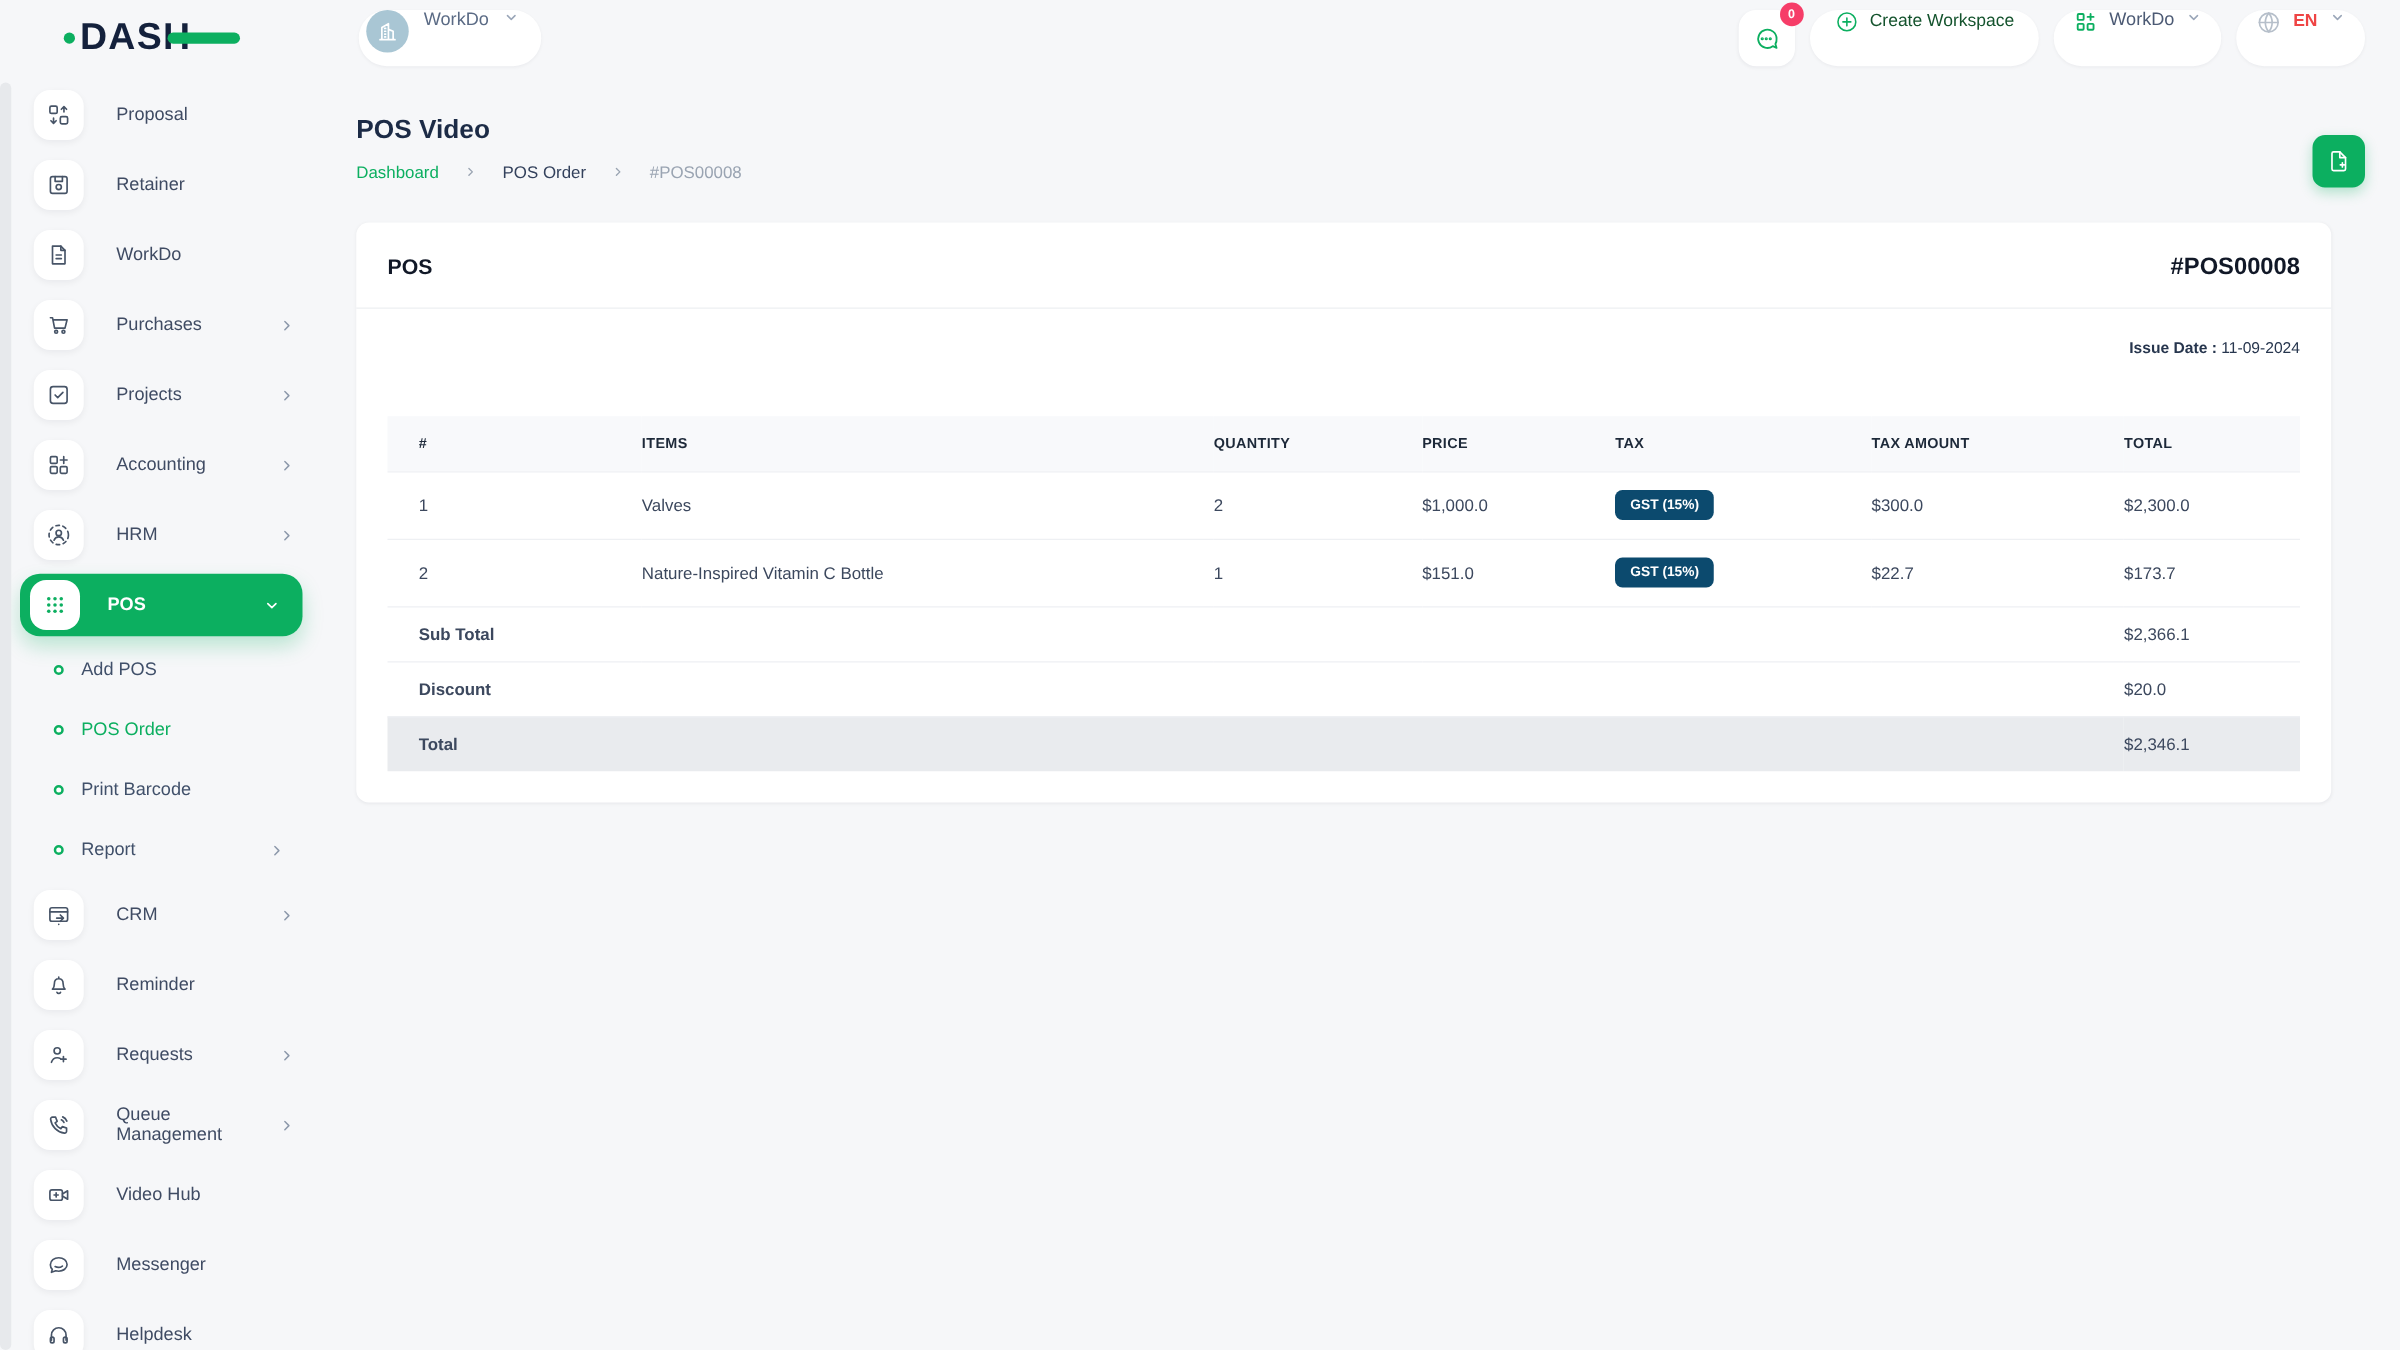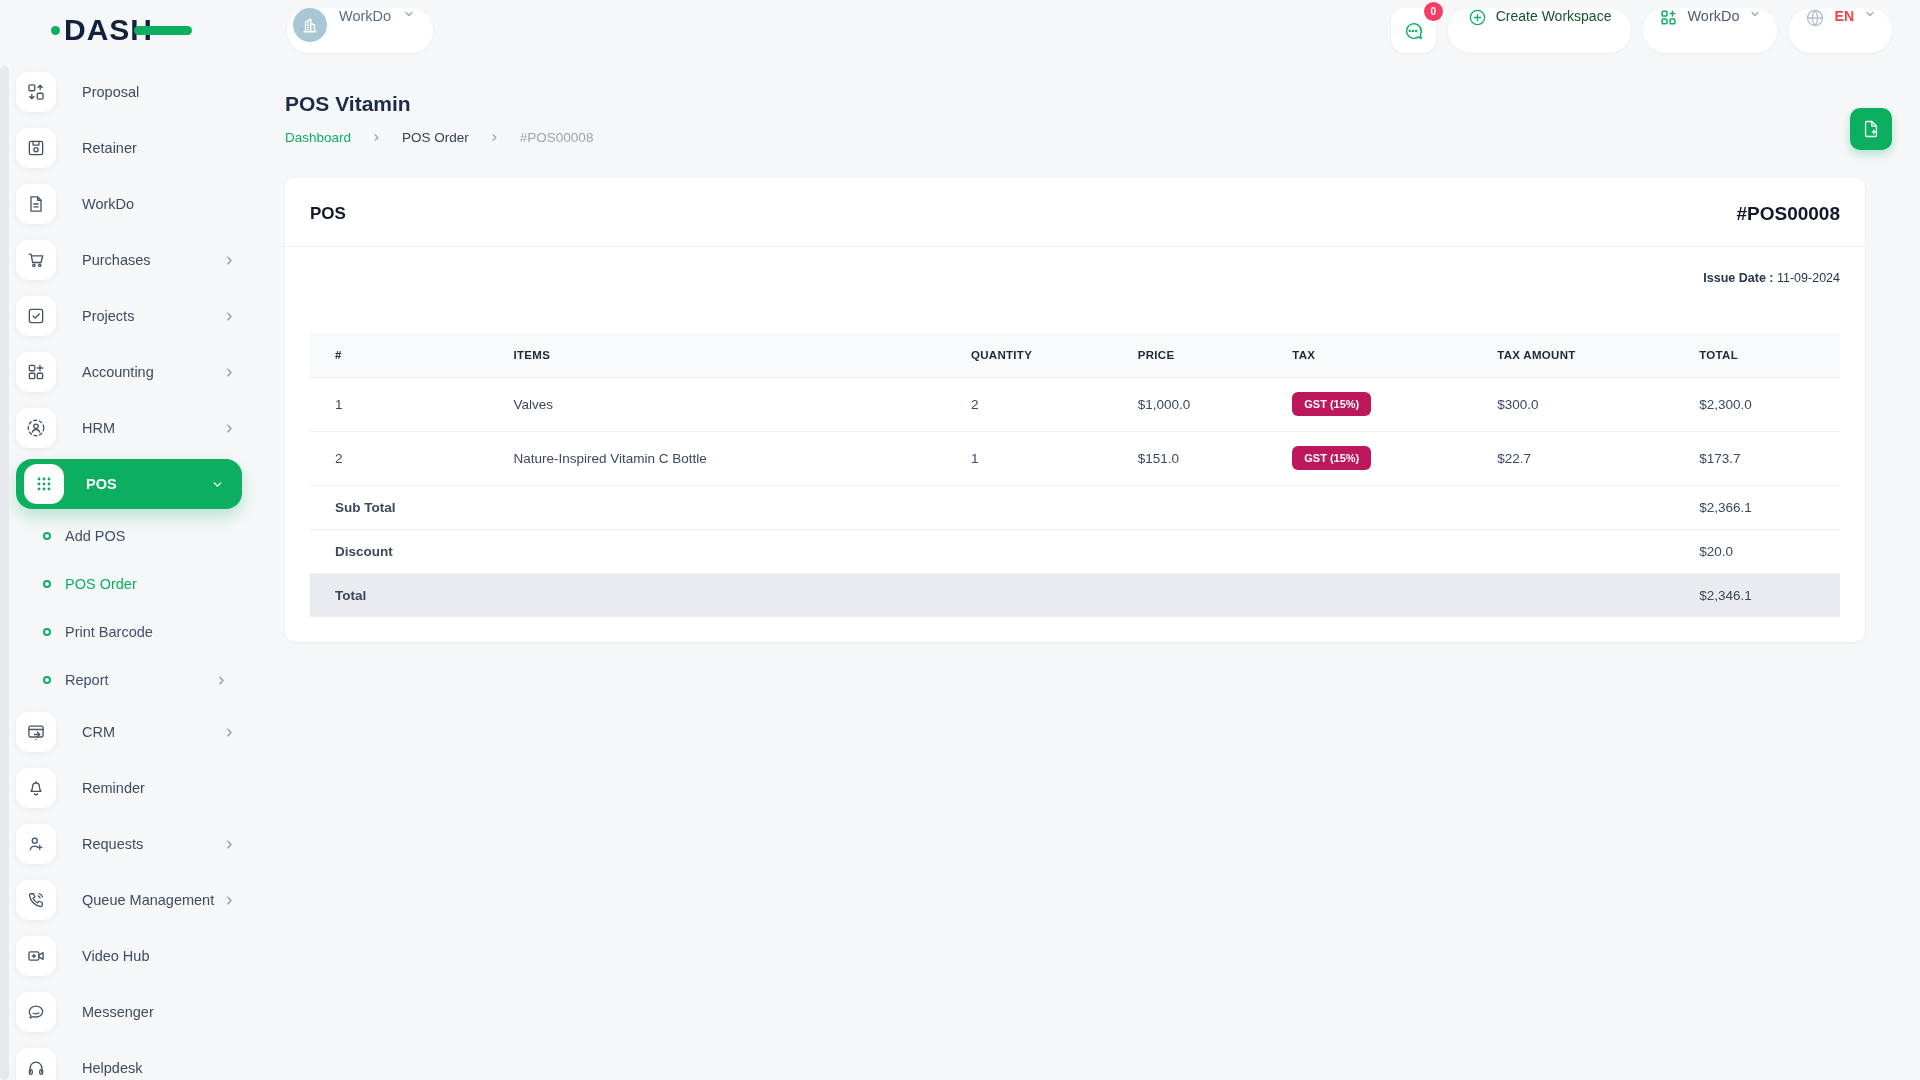--- a/index.html
+++ b/index.html
@@ -35,21 +35,21 @@
                 display:flex; align-items:center; justify-content:center; }
   .create-pill { padding:0 20px; gap:9px; font-size:14px; color:#14532d; font-weight:500; }
   .acct-pill { padding:0 16px; gap:9px; font-size:14.5px; color:#4c5a74; font-weight:500; }
   .lang-pill { padding:0 16px; gap:10px; font-size:14px; }
   .lang-code { color:#ef4444; font-weight:700; }
   .globe { color:#b6bfca; }
 
   
   .sidebar { position:absolute; top:58px; left:0; width:258px; bottom:0; padding-top:6px; }
   .sb-scroll { position:absolute; left:0; top:8px; bottom:0; width:9px; background:#e7e9ec; border-radius:5px; }
-  .sb-item { height:56px; display:flex; align-items:center; padding:0 22px 0 16px; cursor:pointer; }
+  .sb-item { height:56px; display:flex; align-items:center; padding:0 22px 0 27px; cursor:pointer; }
   .sb-icon { width:40px; height:40px; border-radius:13px; background:#fff; color:#475467;
              display:flex; align-items:center; justify-content:center;
              box-shadow:0 2px 6px rgba(16,24,40,.06); flex:0 0 40px; }
   .sb-label { margin-left:26px; font-size:14.5px; color:#3f4b63; font-weight:500; flex:1; }
   .sb-chev { color:#8d99ab; }
   .sb-item.active-pill { margin:3px 16px; height:50px; padding:0 18px 0 8px; background:#0caf60;
                          border-radius:16px; box-shadow:0 8px 16px rgba(12,175,96,.25); }
   .sb-item.active-pill .sb-icon { color:#0caf60; box-shadow:none; }
   .sb-item.active-pill .sb-label { color:#fff; font-weight:700; margin-left:22px; }
   .sb-item.active-pill .sb-chev { color:#fff; }
@@ -83,21 +83,21 @@
   .pos-table { width:1530px; margin:48px 25px 0; border-collapse:collapse; table-layout:fixed; }
   .pos-table th { background:#f8f9fb; text-align:left; font-size:11.5px; font-weight:700; color:#1d2939;
                   letter-spacing:.3px; height:44px; padding:0; }
   .pos-table td { font-size:13.5px; color:#3c485e; padding:0; }
   .pos-table th:first-child, .pos-table td:first-child { padding-left:25px; }
   .pos-table tbody tr { border-top:1px solid #eef0f3; }
   .pos-table tbody td { height:54px; }
   .pos-table .sum-row td { height:44px; }
   .sum-label { font-weight:700; color:#1d2939; }
   .total-row { background:#e9ebee; }
-  .tax-badge { display:inline-block; background:#be185d; color:#fff; font-size:11px; font-weight:700;
+  .tax-badge { display:inline-block; background:#0c4a6e; color:#fff; font-size:11px; font-weight:700;
                padding:6px 12px; border-radius:6px; }
 </style>
 </head>
 <body>
 
 <div class="topbar">
   <div class="logo">
     <div class="logo-dot"></div>
     <div class="logo-text">DASH</div>
     <div class="logo-bar"></div>
@@ -394,21 +394,21 @@
         <path d="M5 17v-5a7 7 0 0 1 14 0v5"></path>
           <rect x="4" y="14" width="3.5" height="5.5" rx="1.6"></rect>
           <rect x="16.5" y="14" width="3.5" height="5.5" rx="1.6"></rect>
       </svg>
     </span>
     <span class="sb-label">Helpdesk</span>
   </div>
 </div>
 
 <div class="main">
-  <div class="page-title">POS Vitamin</div>
+  <div class="page-title">POS Video</div>
 
   <div class="breadcrumb">
     <span class="bc-link">Dashboard</span>
     <span class="bc-sep">
       <svg width="11" height="11" viewBox="0 0 24 24" class="stroke-ic" style="stroke-width:2.4">
           <path d="M9 6l6 6-6 6"></path>
         </svg>
     </span>
     <span class="bc-mid">POS Order</span>
     <span class="bc-sep">

